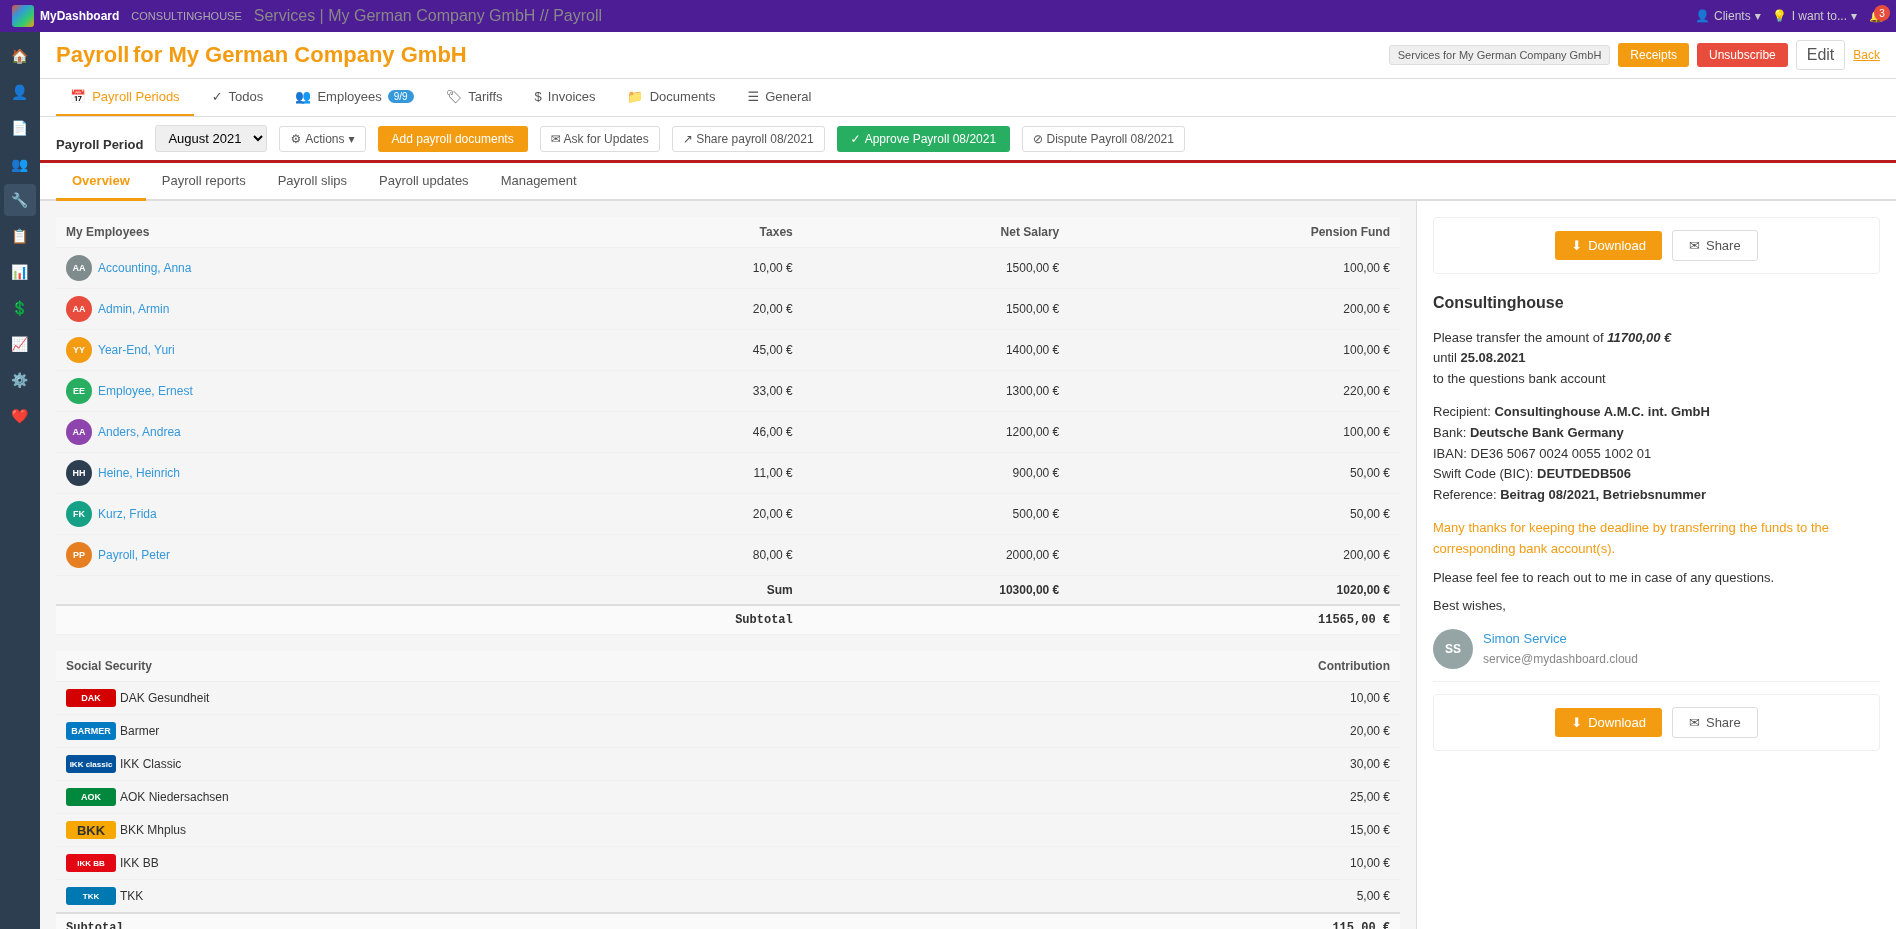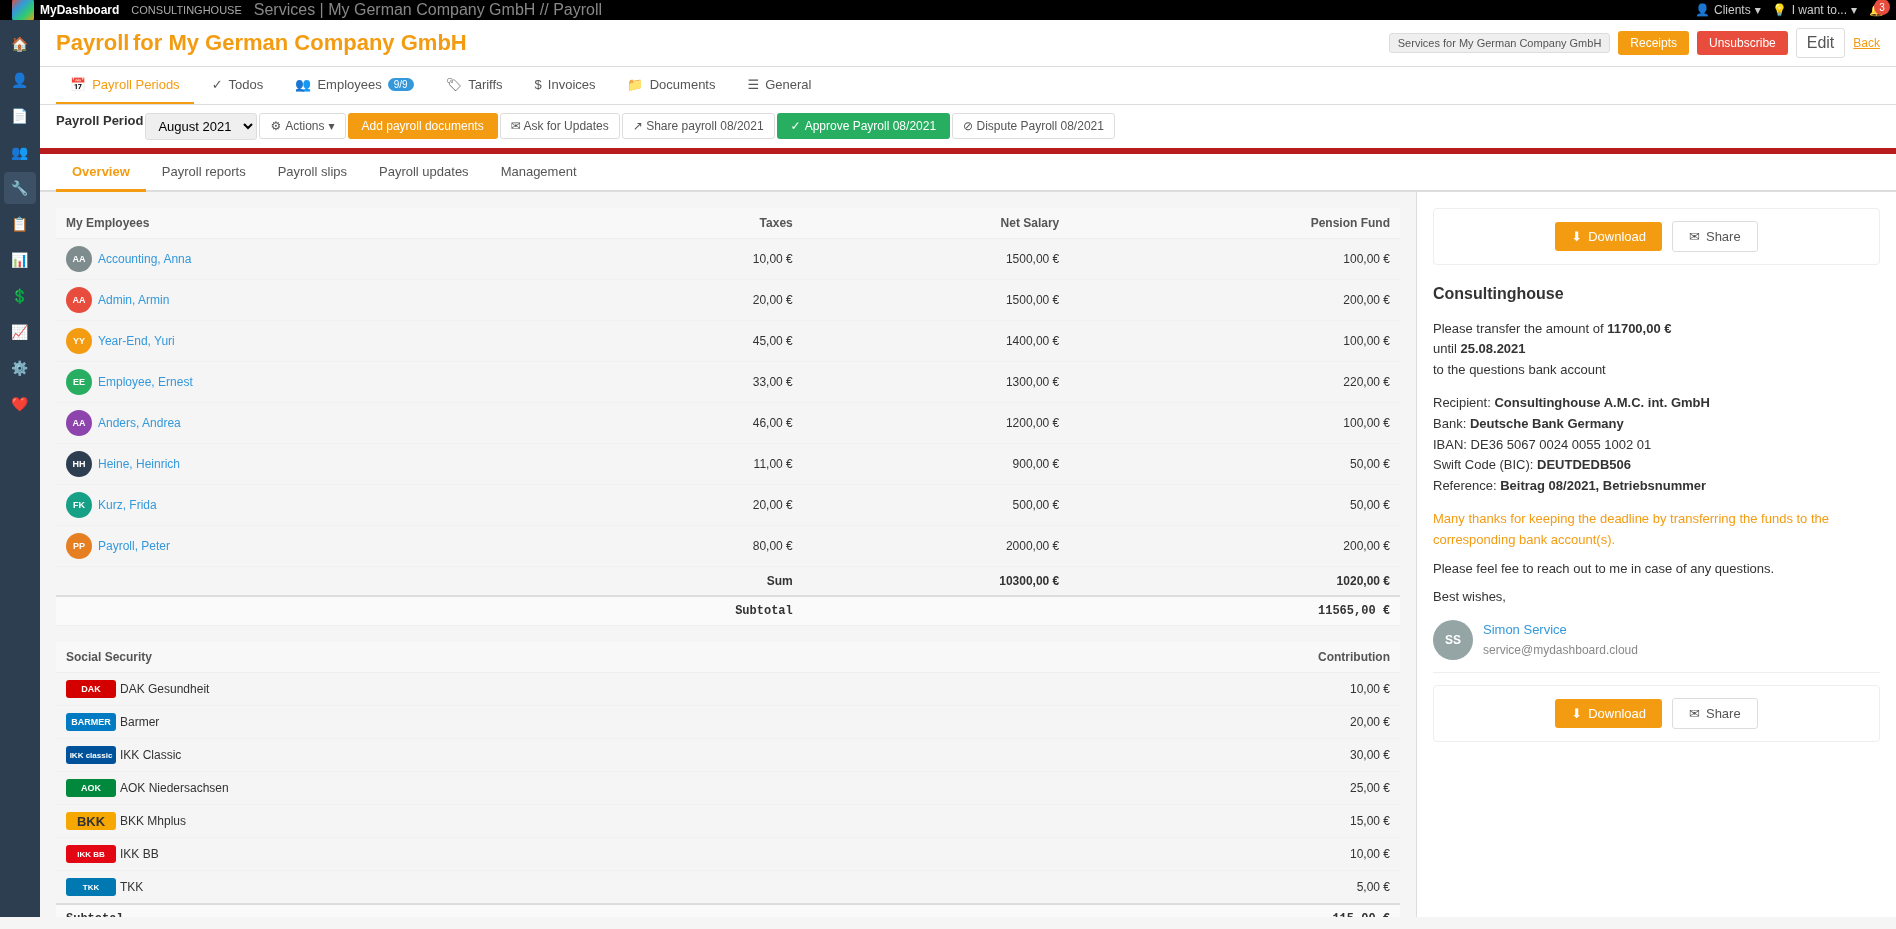--- a/index.html
+++ b/index.html
@@ -1,22 +1,22 @@
 <!DOCTYPE html>
 <html><head>
   <meta charset="utf-8">
   <style>
     * { box-sizing: border-box; margin: 0; padding: 0; }
     body { font-family: Arial, sans-serif; font-size: 13px; background: #f5f5f5; color: #333; }
 
     
     .top-nav {
-      background: #000000;
+      background: #4c1d95;
       color: #ccc;
-      height: 20px;
+      height: 32px;
       display: flex;
       align-items: center;
       padding: 0 12px;
       gap: 12px;
       font-size: 12px;
     }
     .top-nav .logo { display: flex; align-items: center; gap: 6px; }
     .top-nav .logo-icon { width: 22px; height: 22px; background: linear-gradient(135deg, #e74c3c, #3498db, #2ecc71, #f39c12); border-radius: 3px; }
     .top-nav .app-name { color: #fff; font-weight: bold; }
     .top-nav .spacer { flex: 1; }
@@ -80,24 +80,24 @@
       border-bottom: 2px solid transparent;
       display: flex; align-items: center; gap: 6px;
     }
     .tab.active { color: #f39c12; border-bottom-color: #f39c12; }
     .tab-badge { background: #3498db; color: white; border-radius: 10px; padding: 1px 6px; font-size: 10px; }
 
     
     .period-bar {
       background: #fff;
       padding: 8px 16px;
-      border-bottom: 6px solid #b91c1c;
-      display: flex;
-      align-items: flex-start;
-      gap: 2px;
+      border-bottom: 3px solid #b91c1c;
+      display: flex;
+      align-items: flex-end;
+      gap: 12px;
       flex-wrap: wrap;
     }
     .period-label { font-weight: bold; font-size: 13px; }
     .period-select { border: 1px solid #ddd; padding: 4px 8px; border-radius: 3px; font-size: 13px; cursor: pointer; }
     .btn-actions { background: #fff; border: 1px solid #ddd; padding: 5px 10px; border-radius: 3px; cursor: pointer; font-size: 12px; color: #555; display: flex; align-items: center; gap: 4px; }
     .btn-add-payroll { background: #f39c12; color: white; border: none; padding: 6px 14px; border-radius: 3px; cursor: pointer; font-size: 12px; }
     .btn-ask-updates { background: #fff; border: 1px solid #ddd; padding: 5px 10px; border-radius: 3px; cursor: pointer; font-size: 12px; color: #555; }
     .btn-share-payroll { background: #fff; border: 1px solid #ddd; padding: 5px 10px; border-radius: 3px; cursor: pointer; font-size: 12px; color: #555; }
     .btn-approve { background: #27ae60; color: white; border: none; padding: 6px 14px; border-radius: 3px; cursor: pointer; font-size: 12px; display: flex; align-items: center; gap: 4px; }
     .btn-dispute { background: #fff; border: 1px solid #ddd; padding: 5px 10px; border-radius: 3px; cursor: pointer; font-size: 12px; color: #555; }
@@ -188,21 +188,21 @@
       padding: 12px;
       border: 1px solid #eee;
       border-radius: 4px;
       margin-bottom: 16px;
     }
     .btn-download { background: #f39c12; color: white; border: none; padding: 7px 16px; border-radius: 3px; cursor: pointer; font-size: 13px; display: flex; align-items: center; gap: 6px; }
     .btn-share-doc { background: #fff; border: 1px solid #ddd; padding: 7px 16px; border-radius: 3px; cursor: pointer; font-size: 13px; color: #555; display: flex; align-items: center; gap: 6px; }
 
     .letter-content { font-size: 13px; line-height: 1.6; }
     .letter-content .company-name { font-size: 16px; font-weight: bold; margin-bottom: 12px; }
-    .letter-content .amount-highlight { font-weight: bold; color: #333; }
+    .letter-content .amount-highlight { font-weight: bold; color: #333; font-style: italic; }
     .letter-content .date-highlight { font-weight: bold; }
     .letter-content .recipient-info { margin: 12px 0; }
     .letter-content .recipient-info strong { color: #333; }
     .letter-content .thank-you { color: #f39c12; margin-top: 12px; }
 
     .signoff { display: flex; align-items: center; gap: 10px; margin-top: 12px; }
     .signoff-avatar { width: 40px; height: 40px; border-radius: 50%; background: #95a5a6; display: flex; align-items: center; justify-content: center; font-size: 12px; font-weight: bold; color: white; }
     .signoff-name { color: #3498db; cursor: pointer; font-size: 13px; }
     .signoff-email { color: #888; font-size: 12px; }
 

